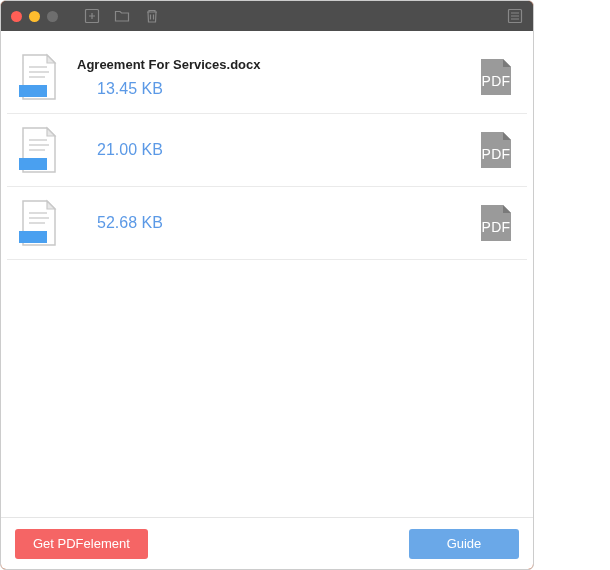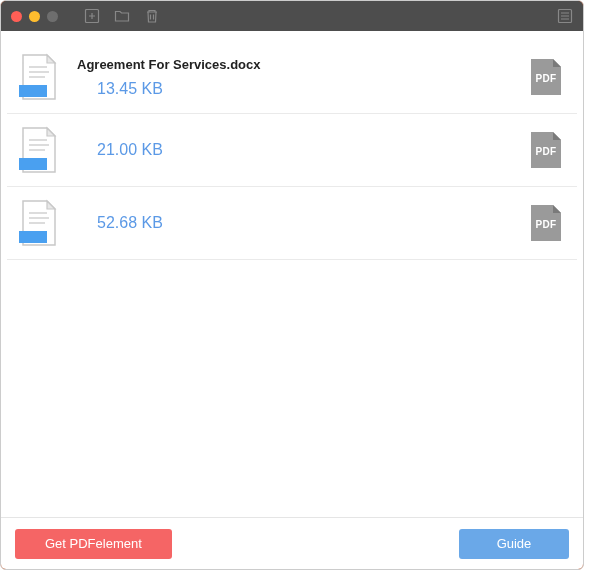--- a/index.html
+++ b/index.html
@@ -8,21 +8,21 @@
       box-sizing: border-box;
     }
     body {
       font-family: -apple-system, BlinkMacSystemFont, "Segoe UI", Arial, sans-serif;
       background: #fff;
       width: 610px;
       height: 570px;
       overflow: hidden;
     }
     .window {
-      width: 584px;
+      width: 534px;
       height: 570px;
       background: #c2410c;
       border: 1px solid #ccc;
       border-radius: 6px;
       overflow: hidden;
       display: flex;
       flex-direction: column;
     }
     .titlebar {
       height: 30px;
@@ -121,36 +121,36 @@
     .pdf-badge svg {
       width: 34px;
       height: 40px;
     }
     .pdf-badge-text {
       position: absolute;
       top: 16px;
       left: 0;
       right: 0;
       text-align: center;
-      font-size: 10px;
-      font-weight: 700;
+      font-size: 14px;
+      font-weight: 400;
       color: #fff;
       letter-spacing: 0.3px;
     }
     .footer {
       height: 52px;
       background: #fff;
       border-top: 1px solid #e5e5e5;
       display: flex;
       align-items: center;
       padding: 0 14px;
     }
     .btn {
       height: 30px;
-      padding: 0 30px;
+      padding: 0 18px;
       border: none;
       border-radius: 3px;
       font-size: 13px;
       color: #fff;
       cursor: pointer;
       display: flex;
       align-items: center;
       justify-content: center;
     }
     .btn-red {

